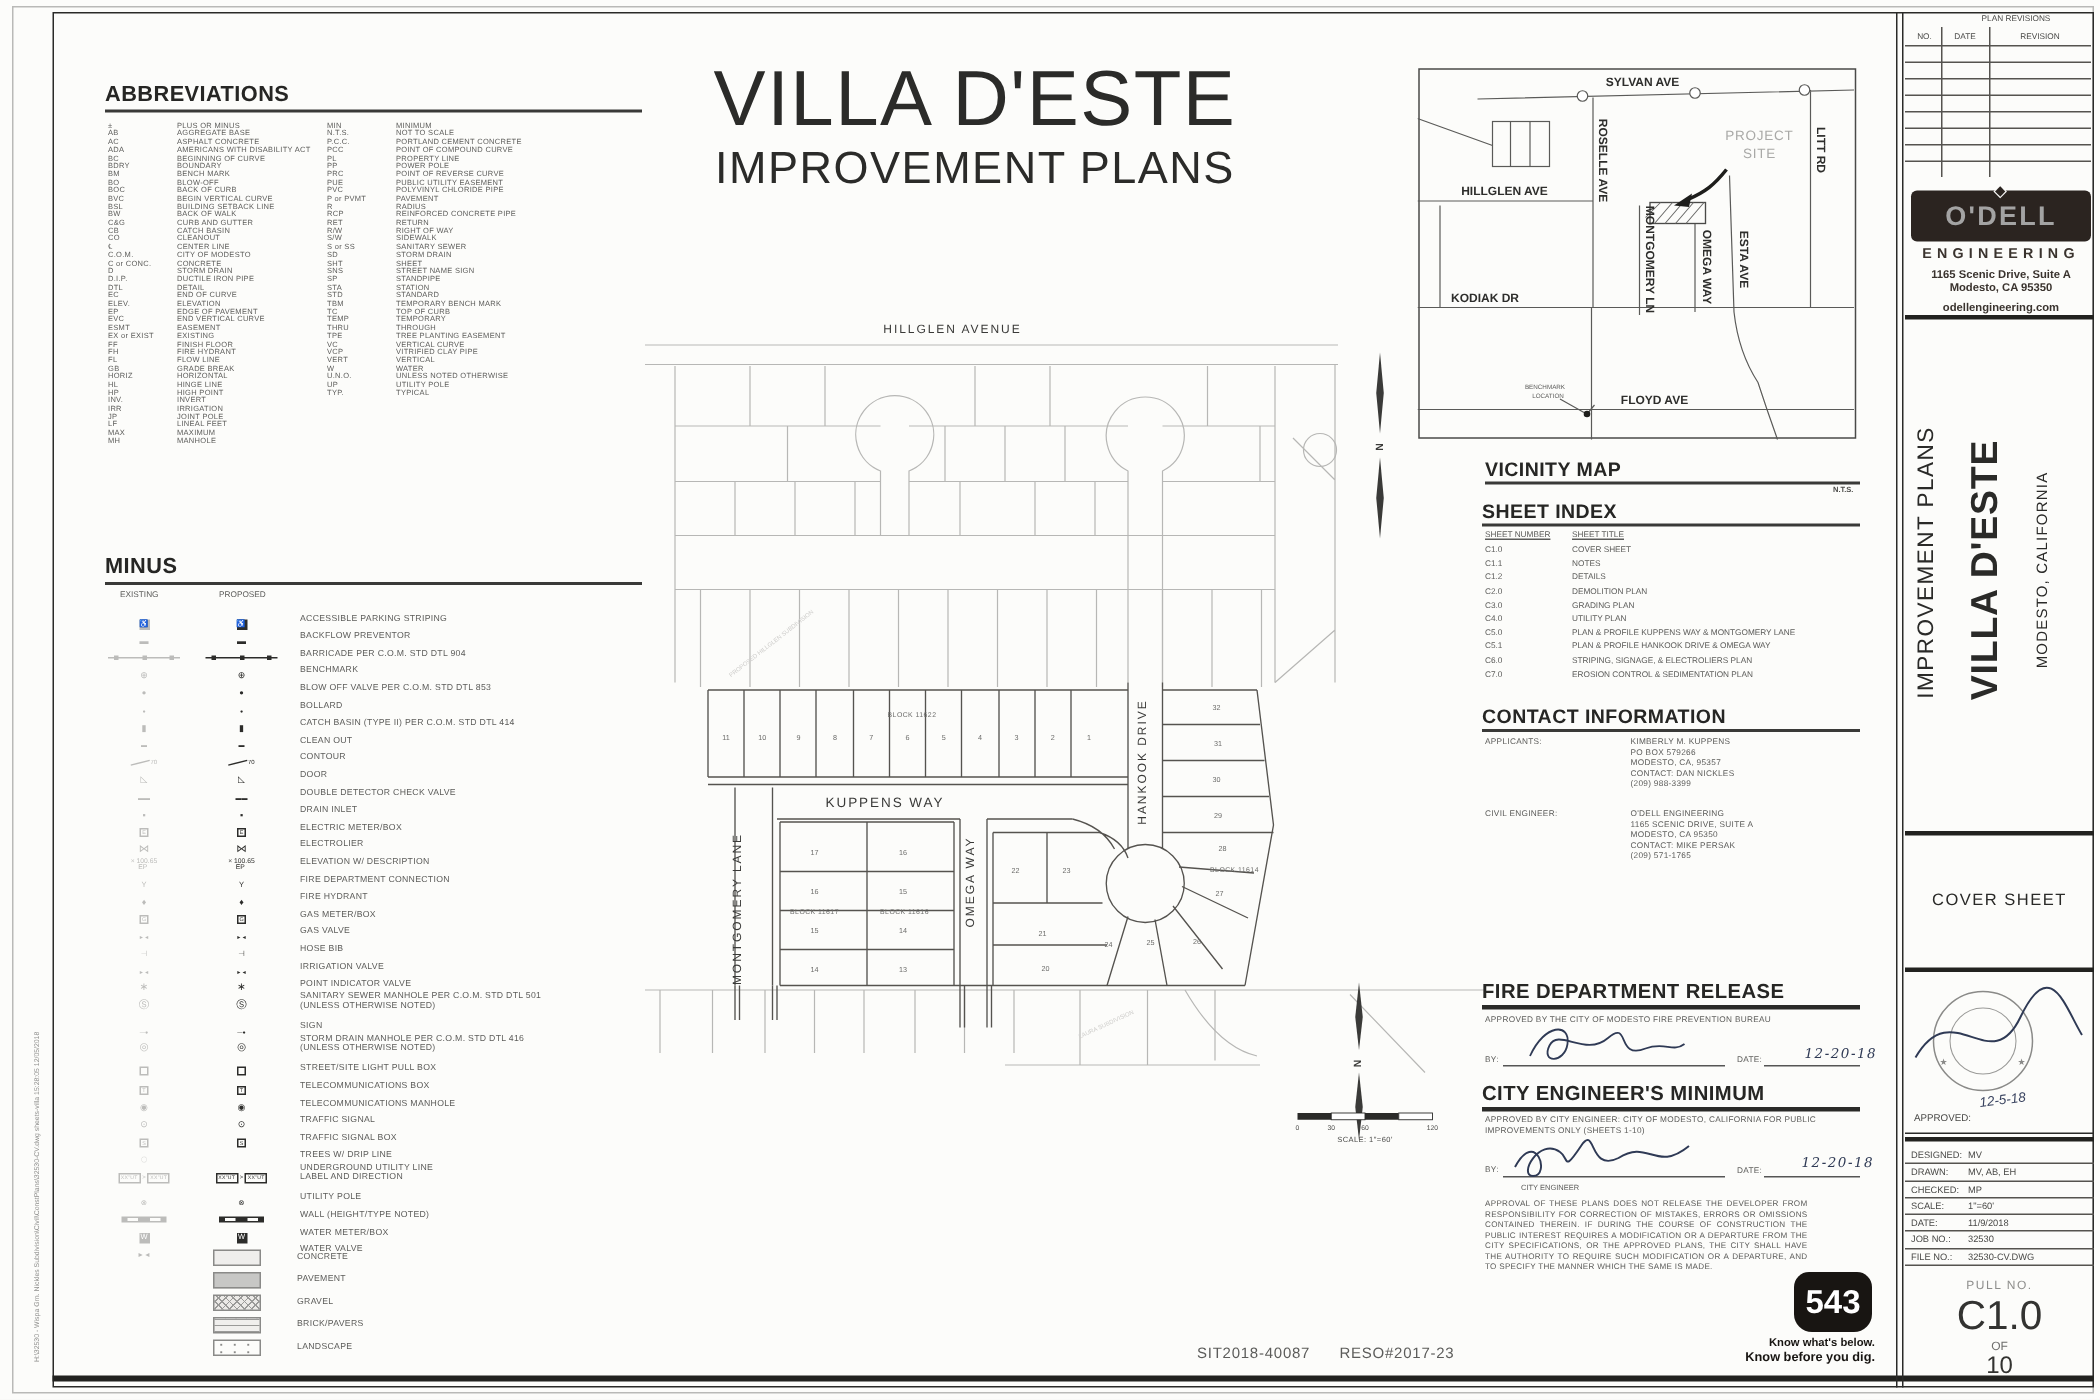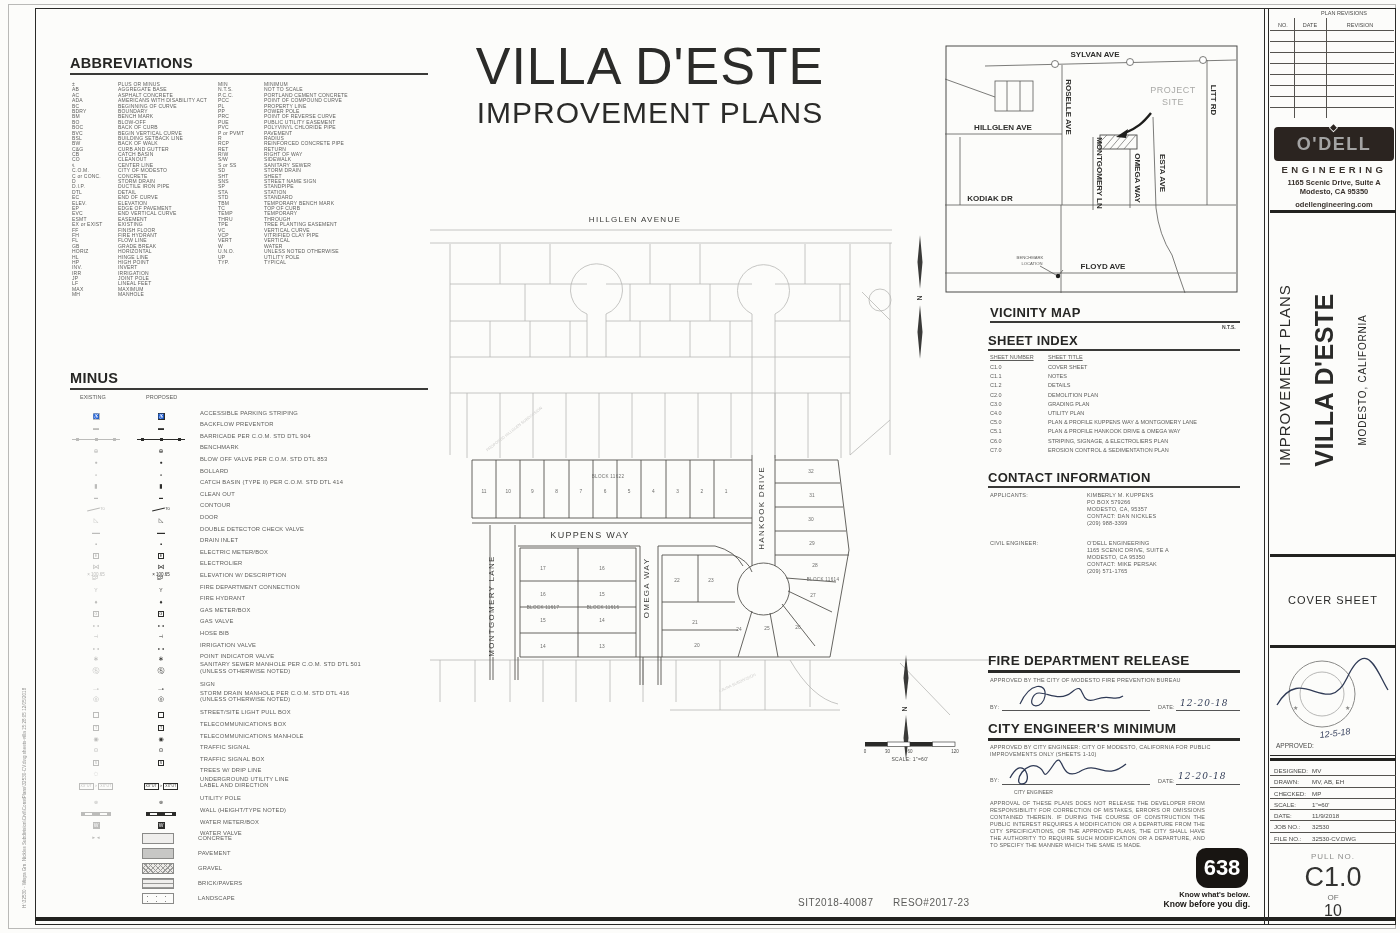--- a/index.html
+++ b/index.html
@@ -69,21 +69,21 @@
   .slabel { font-size:5px; fill:#4a4a48; text-anchor:middle; letter-spacing:0.3px; }
   .northn { font-size:7px; fill:#3a3a38; font-weight:bold; text-anchor:middle; }
   .vst { font-weight:bold; font-size:8px; fill:#2e2e2c; text-anchor:middle; }
   .vsm { font-size:4.2px; fill:#5c5c5a; text-anchor:middle; }
   .vgray { font-size:9px; fill:#a9a9a7; letter-spacing:0.5px; text-anchor:middle; }
 
   
   .small-eng { font-size:5.5px; color:#5c5c5a; letter-spacing:0.2px; line-height:7px; }
   .si-row { display:flex; height:9.2px; line-height:9.2px; font-size:5.5px; color:#5c5c5a; }
   .si-num { width:58px; flex:none; }
-  .date-hand { font-style:italic; font-family:"DejaVu Serif",serif; font-size:9px; color:#2f3a55; letter-spacing:1px; }
+  .date-hand { font-style:italic; font-family:"DejaVu Serif",serif; font-size:9px; color:#2f3a55; letter-spacing:1px;margin-left:23px; }
   .sigline { position:absolute; border-bottom:0.8px solid #555; }
   .note-para { position:absolute; font-size:5.4px; line-height:7px; color:#5c5c5a; letter-spacing:0.2px; text-align:justify; }
 
   
   #logo811 { position:absolute; left:1196px; top:848px; width:52px; height:40px; background:#181512; border-radius:10px 10px 12px 12px; display:flex; align-items:center; justify-content:center; }
   #logo811 span { color:#fff; font-size:22px; font-weight:bold; letter-spacing:0; }
   .l811txt { position:absolute; text-align:right; color:#181512; font-weight:bold; }
 
   
   .rv-cell { position:absolute; font-size:5.5px; color:#4a4a48; }
@@ -932,21 +932,21 @@
   <svg style="position:absolute;left:1002px;top:746px;" width="145" height="42" viewBox="0 0 145 42">
     <path d="M8,32 C22,6 32,38 20,38 C10,38 24,12 38,22 C44,26 40,36 52,18 C62,3 57,36 77,26 C97,13 102,36 124,18" stroke="#2f3a55" stroke-width="1.3" fill="none"></path>
   </svg>
   <div style="position:absolute;left:1014px;top:789px;font-size:5px;color:#5c5c5a;">CITY ENGINEER</div>
   <div class="small-eng" style="position:absolute;left:1158px;top:778px;">DATE:</div>
   <div class="date-hand" style="position:absolute;left:1178px;top:771px;">12-20-18</div>
   <div class="sigline" style="left:1176px;top:753px;width:64px;height:32px;"></div>
   <div class="note-para" style="left:990px;top:800px;width:215px;">APPROVAL OF THESE PLANS DOES NOT RELEASE THE DEVELOPER FROM RESPONSIBILITY FOR CORRECTION OF MISTAKES, ERRORS OR OMISSIONS CONTAINED THEREIN.  IF DURING THE COURSE OF CONSTRUCTION THE PUBLIC INTEREST REQUIRES A MODIFICATION OR A DEPARTURE FROM THE CITY SPECIFICATIONS, OR THE APPROVED PLANS, THE CITY SHALL HAVE THE AUTHORITY TO REQUIRE SUCH MODIFICATION OR A DEPARTURE, AND TO SPECIFY THE MANNER WHICH THE SAME IS MADE.</div>
 
   <div id="logo811">
-      <span>638</span>
+      <span>543</span>
     </div>
   <div class="l811txt" style="left:1150px;top:890px;width:100px;font-size:7.5px;">Know what's below.</div>
   <div class="l811txt" style="left:1150px;top:899px;width:100px;font-size:8.5px;">Know before you dig.</div>
 
   <div style="position:absolute;left:798px;top:897px;font-size:10px;color:#5c5c5a;letter-spacing:0.5px;">SIT2018-40087</div>
   <div style="position:absolute;left:893px;top:897px;font-size:10px;color:#5c5c5a;letter-spacing:0.5px;">RESO#2017-23</div>
 
   <div class="vline" style="left:1264px;top:8px;height:917px;"></div>
   <div class="vline" style="left:1268px;top:8px;height:917px;"></div>
 

